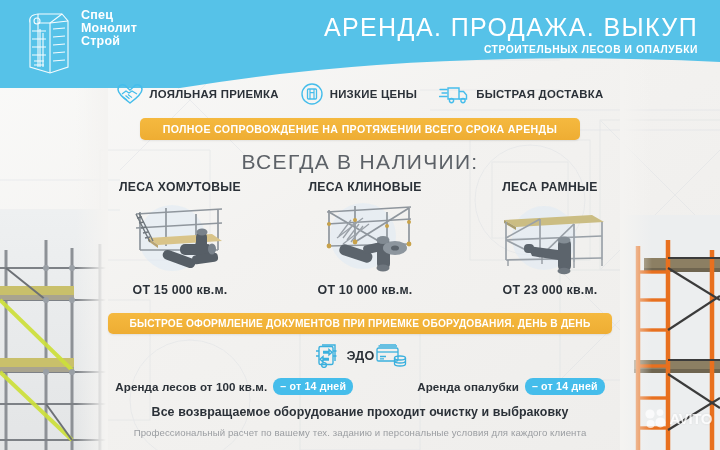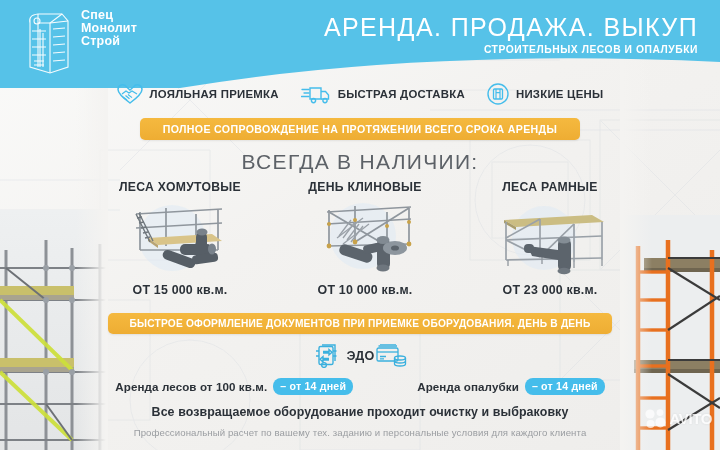--- a/index.html
+++ b/index.html
@@ -237,40 +237,40 @@
       <svg width="26" height="22" viewBox="0 0 26 22">
         <path d="M13 20 C5 14 1 10 1 6.4 A4.6 4.6 0 0 1 9.4 3.8 L13 7 L16.6 3.8 A4.6 4.6 0 0 1 25 6.4 C25 10 21 14 13 20 Z" fill="none" stroke="#45bdeb" stroke-width="1.5"></path>
         <g stroke="#45bdeb" stroke-width="1.2" fill="none">
           <path d="M5 11 L9 8 L12 10 L15 8 L20 11"></path>
           <path d="M6 14 L10 17 M8.5 12.5 L12.5 15.8 M11 11.5 L15 14.6"></path>
         </g>
       </svg>
       <span class="benefit-label">ЛОЯЛЬНАЯ ПРИЕМКА</span>
     </div>
     <div class="benefit">
+      <svg width="22" height="22" viewBox="0 0 22 22">
+        <circle cx="11" cy="11" r="10" fill="none" stroke="#45bdeb" stroke-width="1.4"></circle>
+        <rect x="6.5" y="6" width="9" height="10" rx="1" fill="none" stroke="#45bdeb" stroke-width="1.3"></rect>
+        <path d="M9 6 L9 16 M9 9.6 L13 9.6 M13 6 L13 16" stroke="#45bdeb" stroke-width="1.2" fill="none"></path>
+      </svg>
+      <span class="benefit-label">НИЗКИЕ ЦЕНЫ</span>
+    </div>
+    <div class="benefit">
       <svg width="30" height="22" viewBox="0 0 30 22">
         <g fill="none" stroke="#45bdeb" stroke-width="1.4">
           <path d="M9 5 L20 5 L20 16 L9 16 Z"></path>
           <path d="M20 8.5 L24.5 8.5 L27.5 12 L27.5 16 L20 16"></path>
           <circle cx="12.5" cy="17.6" r="2.1"></circle>
           <circle cx="24" cy="17.6" r="2.1"></circle>
         </g>
         <g stroke="#45bdeb" stroke-width="1.3" stroke-linecap="round">
           <path d="M1 6.5 L8 6.5 M3 10 L8 10 M0.5 13.5 L8 13.5"></path>
         </g>
       </svg>
       <span class="benefit-label">БЫСТРАЯ ДОСТАВКА</span>
-    </div>
-    <div class="benefit">
-      <svg width="22" height="22" viewBox="0 0 22 22">
-        <circle cx="11" cy="11" r="10" fill="none" stroke="#45bdeb" stroke-width="1.4"></circle>
-        <rect x="6.5" y="6" width="9" height="10" rx="1" fill="none" stroke="#45bdeb" stroke-width="1.3"></rect>
-        <path d="M9 6 L9 16 M9 9.6 L13 9.6 M13 6 L13 16" stroke="#45bdeb" stroke-width="1.2" fill="none"></path>
-      </svg>
-      <span class="benefit-label">НИЗКИЕ ЦЕНЫ</span>
     </div>
   </div>
 
   <div class="banner" id="banner1">ПОЛНОЕ СОПРОВОЖДЕНИЕ НА ПРОТЯЖЕНИИ ВСЕГО СРОКА АРЕНДЫ</div>
 
   <div class="stock-title">ВСЕГДА В НАЛИЧИИ:</div>
 
   <div class="products">
 
     <div class="product">
@@ -302,21 +302,21 @@
           </g>
           <g fill="#79828b">
             <ellipse cx="120" cy="51" rx="4" ry="5.5"></ellipse>
             <ellipse cx="110" cy="34" rx="5.5" ry="3.6"></ellipse>
           </g>
         </svg>
       </div>
     </div>
 
     <div class="product">
-      <div class="product-name">ДЕНЬ КЛИНОВЫЕ</div>
+      <div class="product-name">ЛЕСА КЛИНОВЫЕ</div>
       <div class="product-img">
         <svg width="176" height="78" viewBox="0 0 176 78">
           <circle cx="86" cy="38" r="33" fill="#dfeaf4" opacity=".55"></circle>
           <g stroke="#8f969d" stroke-width="1.7" fill="none">
             <line x1="52" y1="12" x2="52" y2="48"></line>
               <line x1="78" y1="8" x2="78" y2="44"></line>
             <line x1="110" y1="14" x2="110" y2="50"></line>
               <line x1="132" y1="10" x2="132" y2="46"></line>
             <line x1="50" y1="14" x2="134" y2="9"></line>
             <line x1="50" y1="26" x2="134" y2="21"></line>

